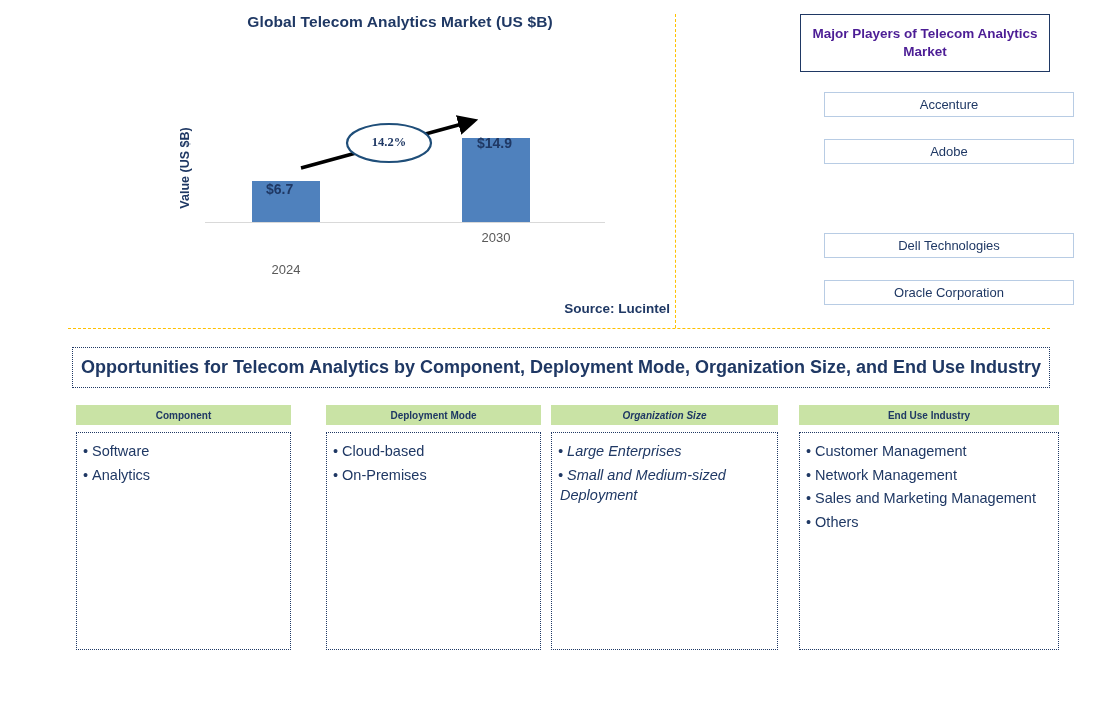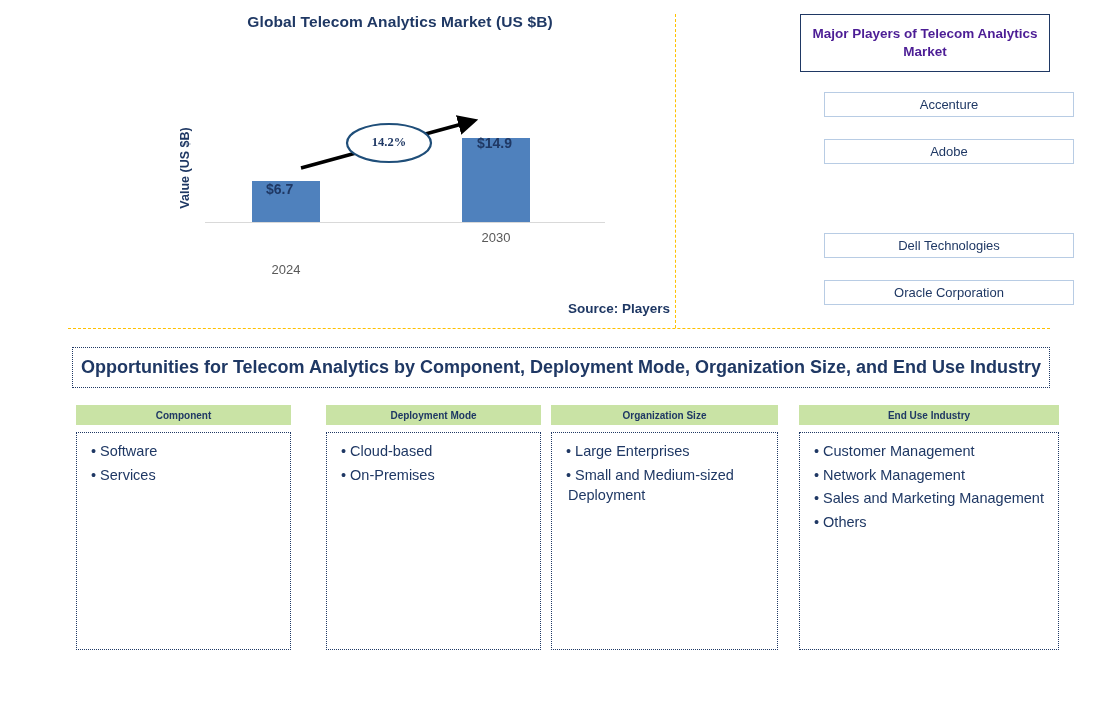--- a/index.html
+++ b/index.html
@@ -193,27 +193,26 @@
     border: 1.3px dotted #1F3864;
     padding: 8px 6px 0 6px;
   }
   .seg-item {
     font-size: 14.5px;
     color: #1F3864;
     line-height: 1.42;
     margin-bottom: 3px;
     padding-left: 2px;
     text-indent: -2px;
-    margin-left: 8px;
   }
   .seg-item .dot { margin-right: 4px; }
 
   .col-1 { left: 76px;  width: 215px; }
   .col-2 { left: 326px; width: 215px; }
-  .col-3 { left: 551px; width: 227px; }
+  .col-3 { left: 551px; width: 227px; font-style: italic; }
   .col-4 { left: 799px; width: 260px; }
 </style>
 </head>
 <body>
 
 <div id="page">
 
   <div class="chart-title">Global Telecom Analytics Market (US $B)</div>
 
   <div class="y-axis-label">Value (US $B)</div>
@@ -232,42 +231,42 @@
     <defs>
       <marker id="arrowhead" markerWidth="6" markerHeight="6" refX="4.4" refY="3" orient="auto">
         <polygon points="0 0, 6 3, 0 6" fill="#000000"></polygon>
       </marker>
     </defs>
     <line x1="301" y1="168" x2="473" y2="121" stroke="#000000" stroke-width="3.4" marker-end="url(#arrowhead)"></line>
     <ellipse cx="389" cy="143" rx="42" ry="19" fill="#FFFFFF" stroke="#1F4E79" stroke-width="2.2"></ellipse>
   </svg>
   <div class="cagr-text">14.2%</div>
 
-  <div class="source-label">Source: Players</div>
+  <div class="source-label">Source: Lucintel</div>
 
   <div class="divider-vert"></div>
   <div class="divider-horiz"></div>
 
   <div class="players-title">Major Players of Telecom Analytics Market</div>
 
   <div class="player-box" style="top:92px">Accenture</div>
   <div class="player-box" style="top:139px">Adobe</div>
   <div class="player-box" style="top:233px">Dell Technologies</div>
   <div class="player-box" style="top:280px">Oracle Corporation</div>
 
   <div class="opp-banner">Opportunities for Telecom Analytics by Component, Deployment Mode, Organization Size, and End Use Industry</div>
 
   <div class="seg-header col-1">Component</div>
   <div class="seg-header col-2">Deployment Mode</div>
   <div class="seg-header col-3">Organization Size</div>
   <div class="seg-header col-4">End Use Industry</div>
 
   <div class="seg-body col-1">
       <div class="seg-item"><span class="dot">•</span><span>Software</span></div>
-      <div class="seg-item"><span class="dot">•</span><span>Services</span></div>
+      <div class="seg-item"><span class="dot">•</span><span>Analytics</span></div>
     </div>
   <div class="seg-body col-2">
       <div class="seg-item"><span class="dot">•</span><span>Cloud-based</span></div>
       <div class="seg-item"><span class="dot">•</span><span>On-Premises</span></div>
     </div>
   <div class="seg-body col-3">
       <div class="seg-item"><span class="dot">•</span><span>Large Enterprises</span></div>
       <div class="seg-item"><span class="dot">•</span><span>Small and Medium-sized Deployment</span></div>
     </div>
   <div class="seg-body col-4">

